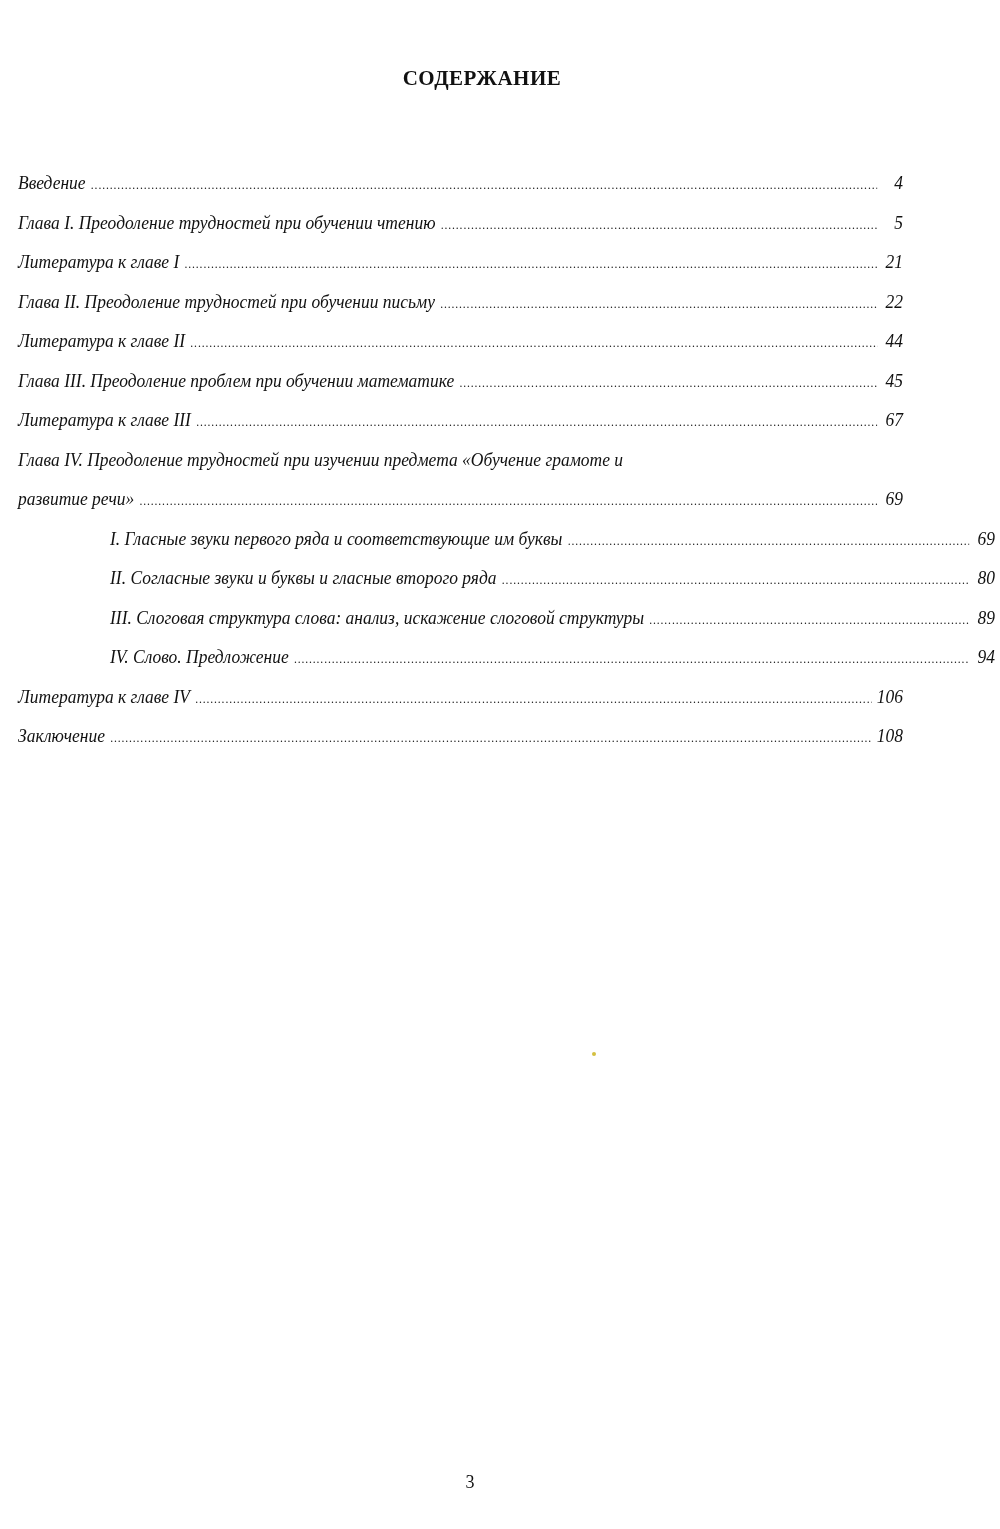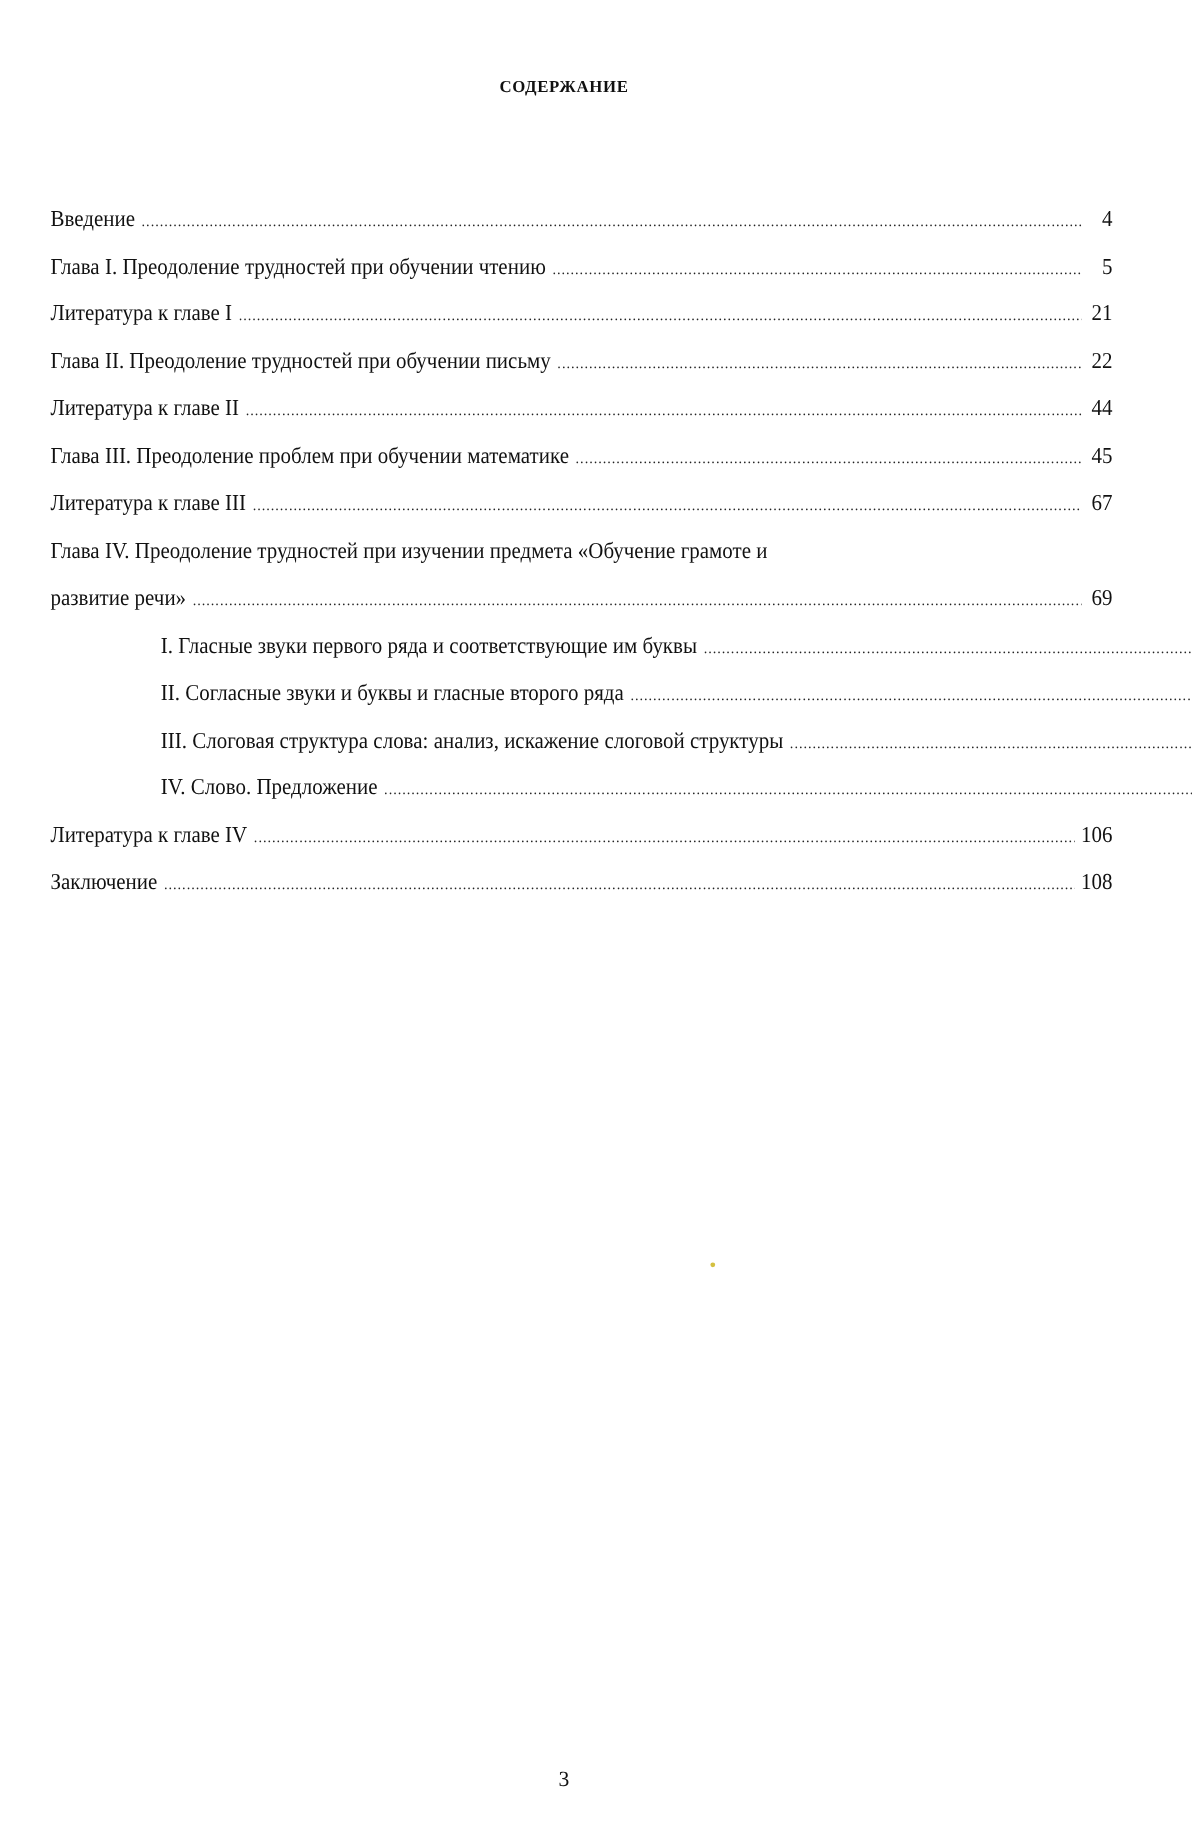--- a/index.html
+++ b/index.html
@@ -2,24 +2,24 @@
 <html><head>
   <meta charset="utf-8">
   <style>
     html, body { margin: 0; padding: 0; }
     body {
       width: 1000px; height: 1529px; background: #ffffff; position: relative; overflow: hidden;
       font-family: "Liberation Serif", serif; color: #111;
     }
     .page { position: absolute; left: 0; top: 0; width: 1000px; height: 1529px; }
     .title {
-      position: absolute; top: 66px; left: 0; width: 940px; text-align: center;
-      font-weight: bold; font-size: 14px; letter-spacing: 0.5px;
+      position: absolute; top: 66px; left: 12px; width: 940px; text-align: center;
+      font-weight: bold; font-size: 21px; letter-spacing: 0.5px;
     }
-    .toc { position: absolute; top: 170px; left: 42px; width: 885px; }
+    .toc { position: absolute; top: 170px; left: 18px; width: 885px; font-style: italic; }
     .row {
       display: flex; align-items: baseline; height: 39.5px; font-size: 19px; line-height: 26px;
       transform: scaleX(0.92); transform-origin: left;
       width: 962px;
     }
     .row.indent { padding-left: 100px; }
     .row.noleader { }
     .label { white-space: nowrap; }
     .dots {
       flex: 1; overflow: hidden; white-space: nowrap; margin: 0 6px; color: #222;

